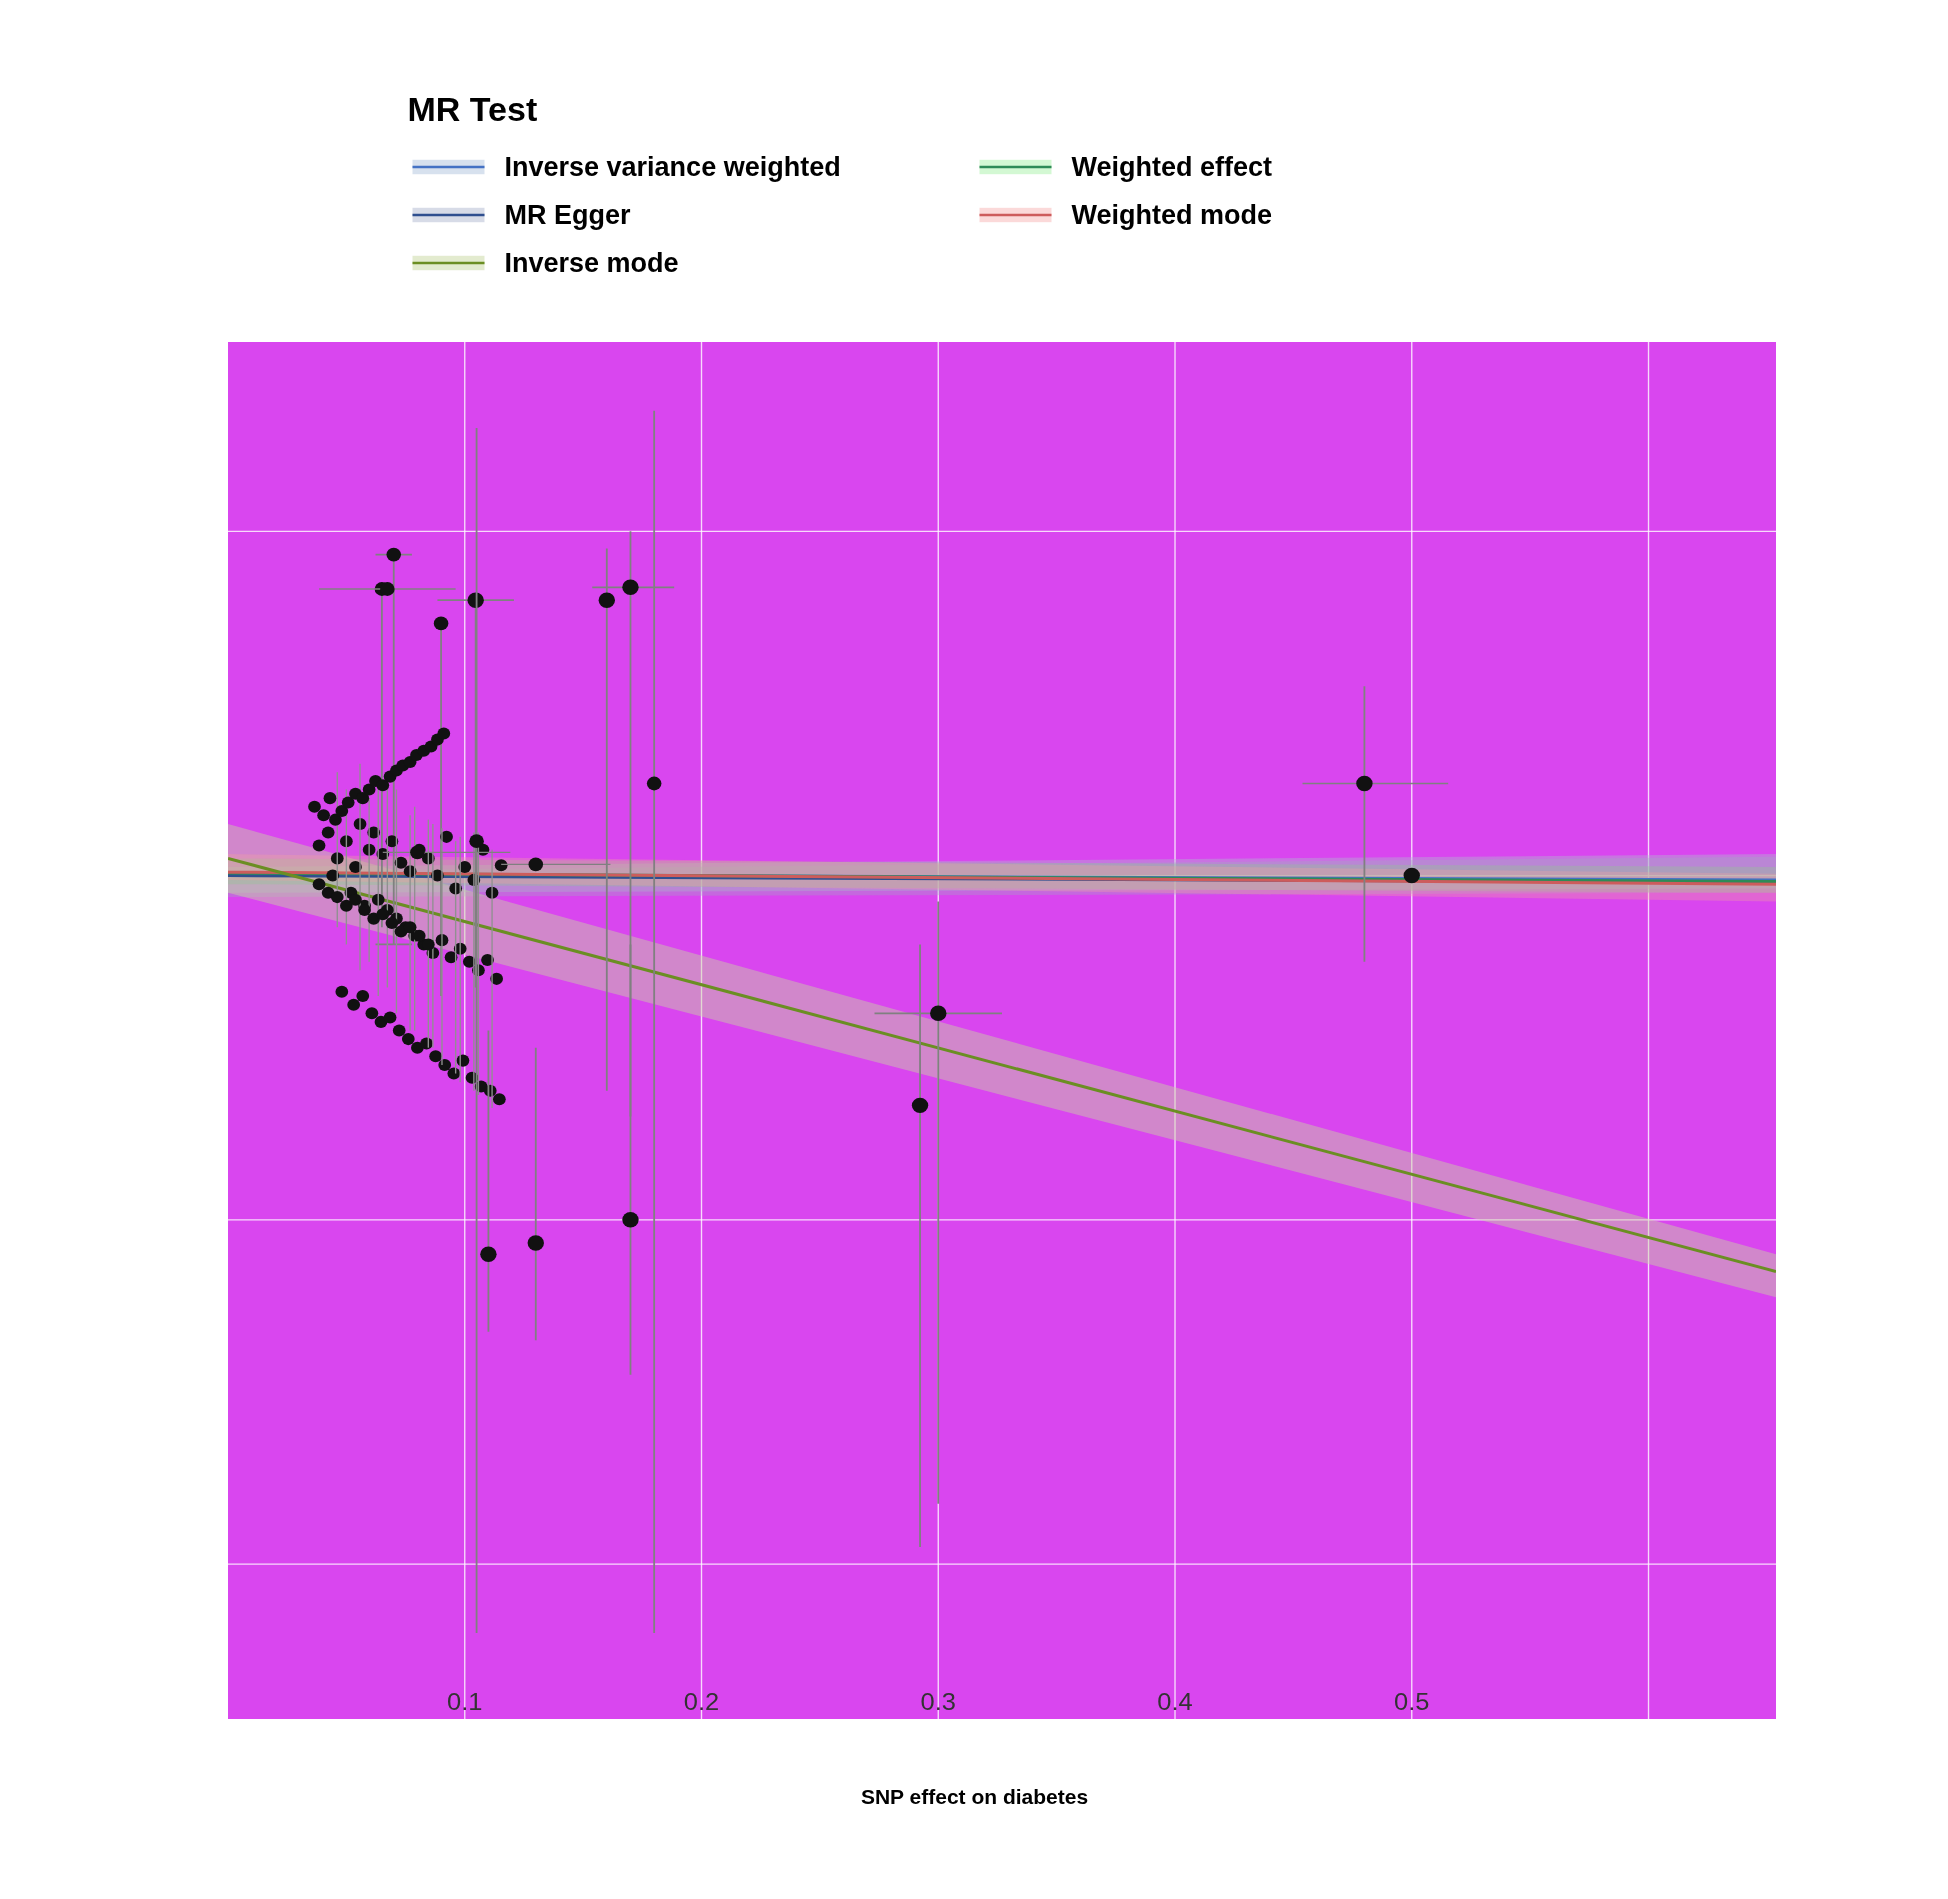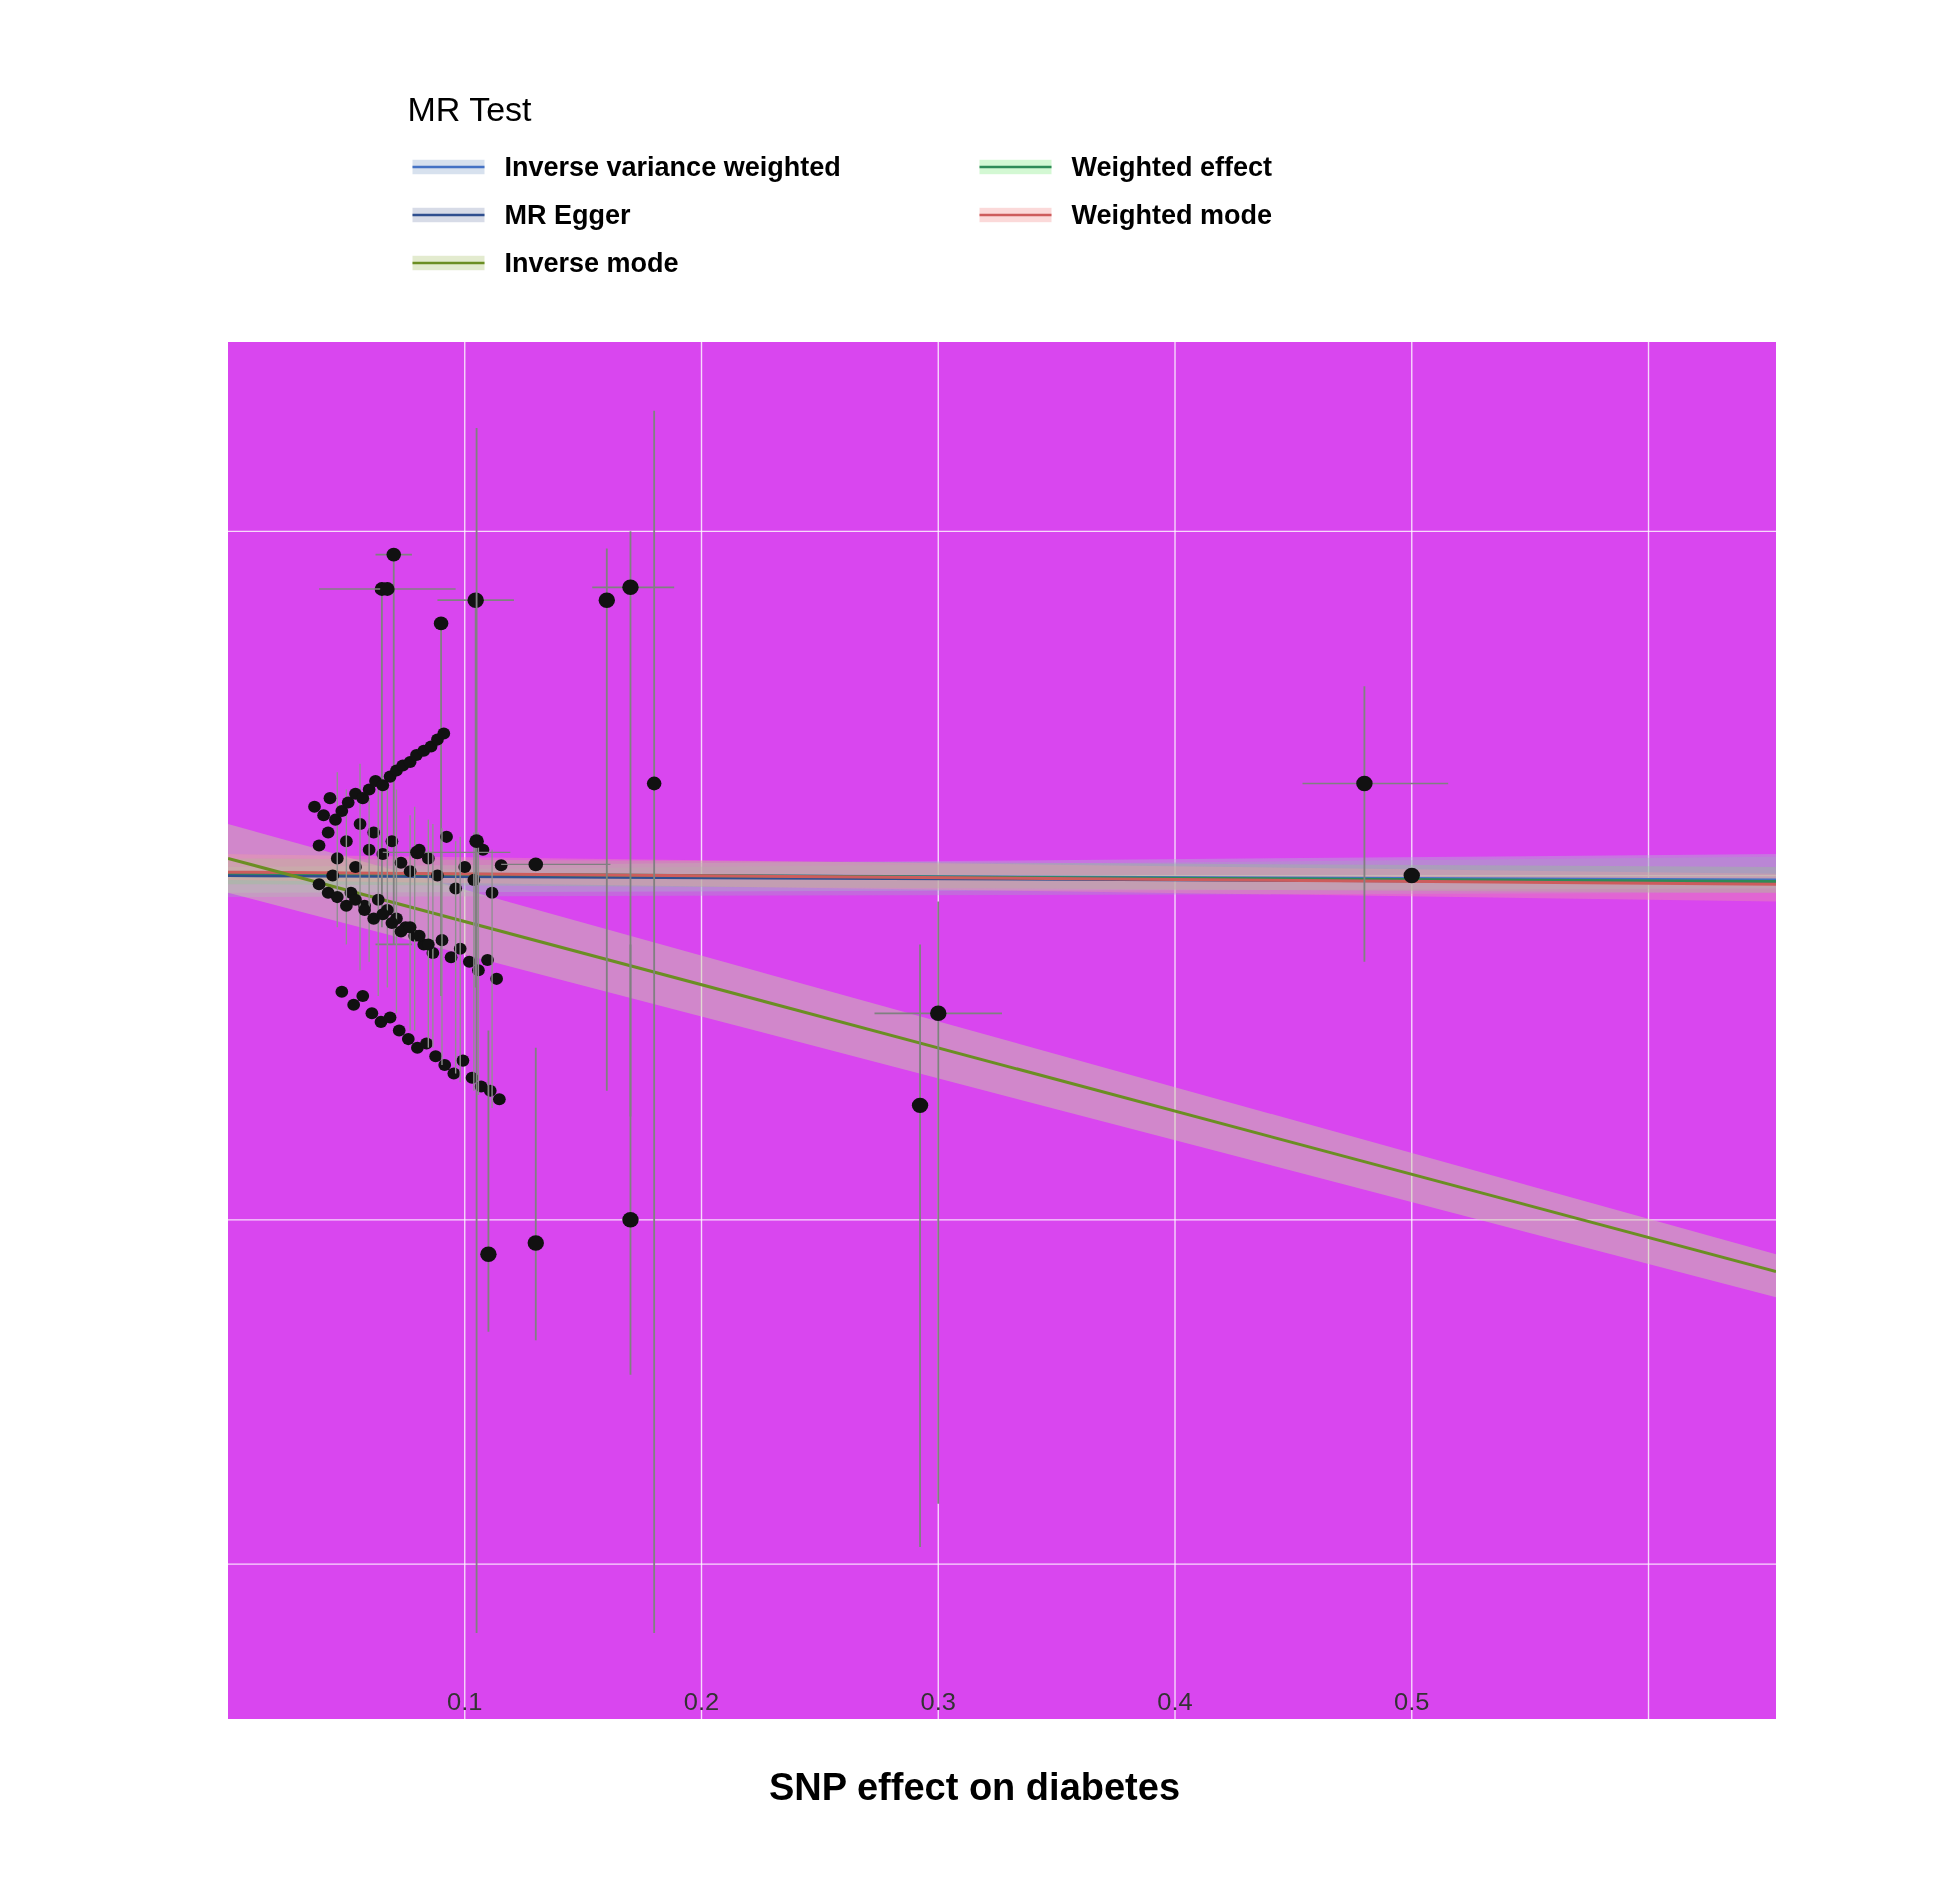--- a/index.html
+++ b/index.html
@@ -20,21 +20,21 @@
     }
     .legend {
       position: absolute;
       top: 0;
       left: 270px;
       width: 1080px;
       padding: 18px;
     }
     .legend-title {
       font-size: 34px;
-      font-weight: normal;
+      font-weight: bold;
       margin-bottom: 16px;
     }
     .legend-grid {
       display: grid;
       grid-template-columns: 1fr 1fr;
       gap: 12px 54px;
       width: 1080px;
       margin-top: 20px;
     }
     .legend-item {
@@ -69,21 +69,21 @@
       transform: translateY(-50%) rotate(-90deg);
       font-size: 29px;
       font-weight: bold;
       white-space: nowrap;
     }
     .x-axis-label {
       position: absolute;
       bottom: 18px;
       left: 50%;
       transform: translateX(-50%);
-      font-size: 38px;
+      font-size: 21px;
       font-weight: bold;
       white-space: nowrap;
     }
     .plot-svg {
       width: 100%;
       height: 100%;
     }
   </style>
 </head>
 <body>

